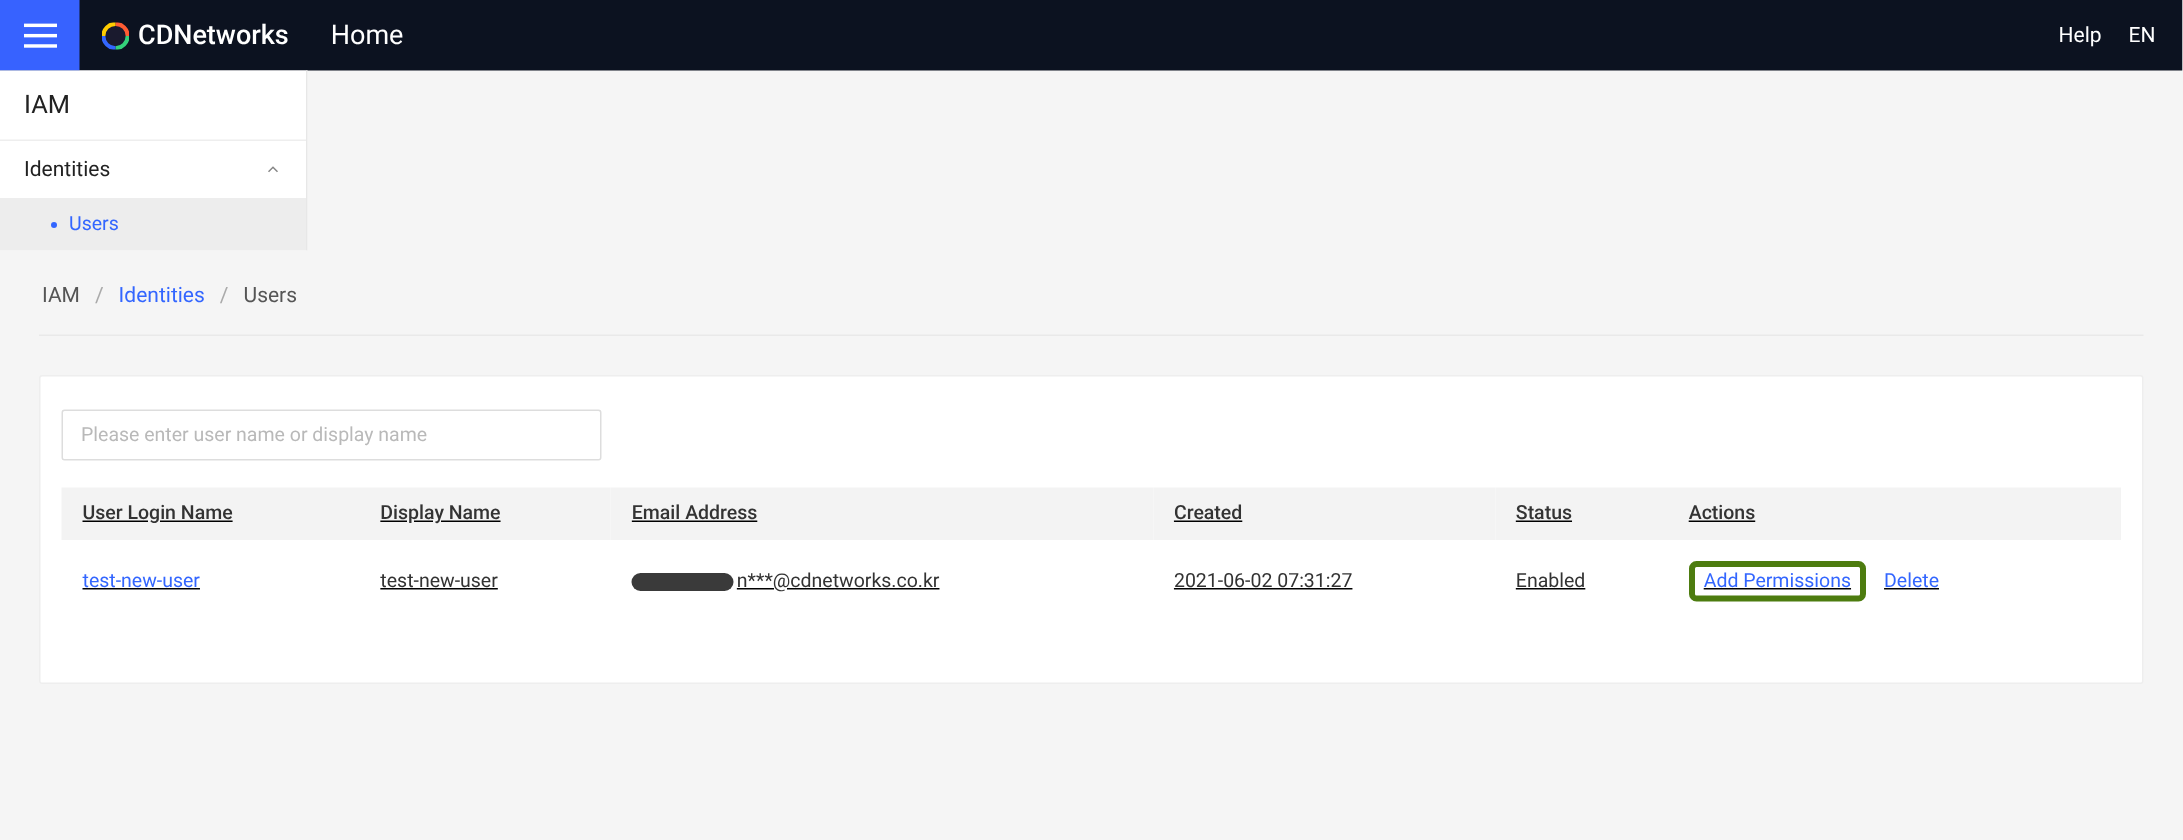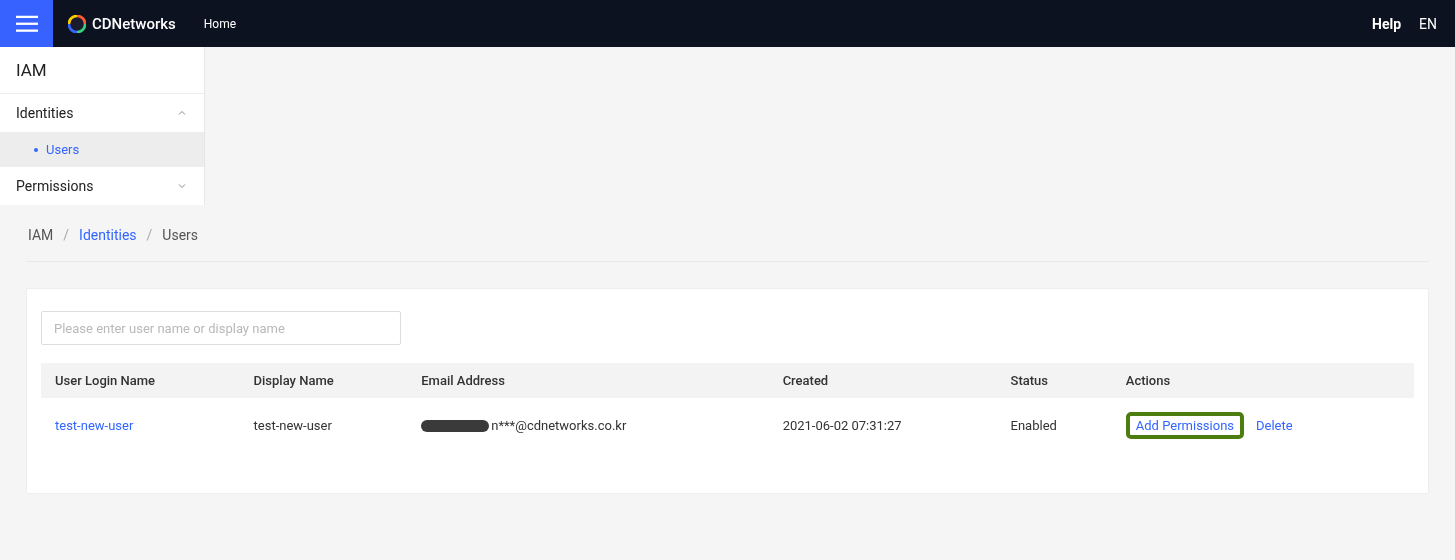--- a/index.html
+++ b/index.html
@@ -1,24 +1,24 @@
 <!DOCTYPE html>
 <html><head>
   <meta charset="utf-8">
   <style>
     * { margin:0; padding:0; box-sizing:border-box; font-family:-apple-system,BlinkMacSystemFont,"Segoe UI",Roboto,Arial,sans-serif; }
     body { width:1455px; height:560px; background:#f5f5f5; overflow:hidden; }
     .topbar { height:47px; background:#0c1220; display:flex; align-items:center; color:#fff; }
     .hamburger { width:53px; height:47px; background:#3762ff; display:flex; align-items:center; justify-content:center; cursor:pointer; }
     .hamburger svg { width:22px; height:18px; }
-    .brand { display:flex; align-items:flex-end; margin-left:15px; font-size:15px; font-weight:500; }
+    .brand { display:flex; align-items:center; margin-left:15px; font-size:18px; font-weight:500; }
     .brand-icon { width:18px; height:18px; margin-right:6px; }
-    .home-link { margin-left:28px; font-size:12px; cursor:pointer; }
+    .home-link { margin-left:28px; font-size:18px; cursor:pointer; }
     .topbar-right { margin-left:auto; display:flex; align-items:center; padding-right:18px; gap:18px; }
-    .help-link { font-size:14px; cursor:pointer;font-weight:bold; }
+    .help-link { font-size:14px; cursor:pointer; }
     .user-area { display:flex; align-items:center; gap:8px; cursor:pointer; }
     .user-icon { width:20px; height:20px; border:1.5px solid #fff; border-radius:50%; display:flex; align-items:center; justify-content:center; }
     .user-icon svg { width:12px; height:12px; }
     .user-name { font-size:14px; max-width:170px; white-space:nowrap; overflow:hidden; text-overflow:ellipsis; }
     .lang { font-size:14px; cursor:pointer; }
     .shell { display:flex; height:513px;flex-direction:column; }
     .sidebar { width:205px; background:#fff; border-right:1px solid #e7e7e7; }
     .sidebar-title { padding:13px 16px; font-size:17px; color:#222; border-bottom:1px solid #eee; }
     .side-group { }
     .side-group-head { display:flex; align-items:center; justify-content:space-between; padding:11px 16px; font-size:14px; color:#222; cursor:pointer; }
@@ -31,21 +31,21 @@
     .crumb-link { color:#3366ff; cursor:pointer; }
     .crumb-sep { color:#aaa; }
     .panel { margin-top:26px; background:#fff; border:1px solid #eee; border-radius:2px; padding:22px 14px 40px; }
     .panel-top { display:flex; align-items:flex-end; justify-content:space-between; margin-bottom:18px;gap:20px; }
     .search { width:360px; height:34px; border:1px solid #ddd; border-radius:2px; padding:0 12px; font-size:13px; color:#333; }
     .search::placeholder { color:#b9b9b9; }
     .top-actions { display:flex; gap:12px; }
     .btn { height:34px; padding:0 16px; border-radius:3px; font-size:14px; cursor:pointer; display:flex; align-items:center; }
     .btn-primary { background:#3d74ff; color:#fff; border:none; }
     .btn-default { background:#fff; color:#444; border:1px solid #ddd; }
-    table { width:100%; border-collapse:collapse; }
+    table { width:100%; border-collapse:collapse;text-decoration:underline; }
     thead tr { background:#f3f3f3; }
     th { text-align:left; font-weight:500; font-size:13px; color:#333; padding:10px 14px; }
     td { font-size:13px; color:#333; padding:14px 14px; border-bottom:0; }
     .link { color:#3366ff; cursor:pointer; }
     .email-cell { display:flex; align-items:center; gap:2px; }
     .redact { width:68px; height:12px; background:#3a3a3a; border-radius:6px; display:inline-block; }
     .actions-cell { display:flex; align-items:center; gap:12px; }
     .highlight-box { border:4px solid #4d7c0f; border-radius:5px; padding:2px 6px; }
   </style>
 </head>
@@ -82,28 +82,20 @@
     <div class="side-group">
       <div class="side-group-head">
         <span>Identities</span>
         <svg class="chev" viewBox="0 0 24 24" fill="none" stroke="currentColor" stroke-width="2">
             <polyline points="6 15 12 9 18 15"></polyline>
           </svg>
       </div>
       <div class="side-item active">
         <span class="dot"></span>
         <span>Users</span>
-      </div>
-    </div>
-    <div class="side-group">
-      <div class="side-group-head">
-        <span>Permissions</span>
-        <svg class="chev" viewBox="0 0 24 24" fill="none" stroke="currentColor" stroke-width="2">
-            <polyline points="6 9 12 15 18 9"></polyline>
-          </svg>
       </div>
     </div>
   </aside>
 
   <main class="main">
     <div class="crumbs">
       <span>IAM</span>
       <span class="crumb-sep">/</span>
       <span class="crumb-link">Identities</span>
       <span class="crumb-sep">/</span>

